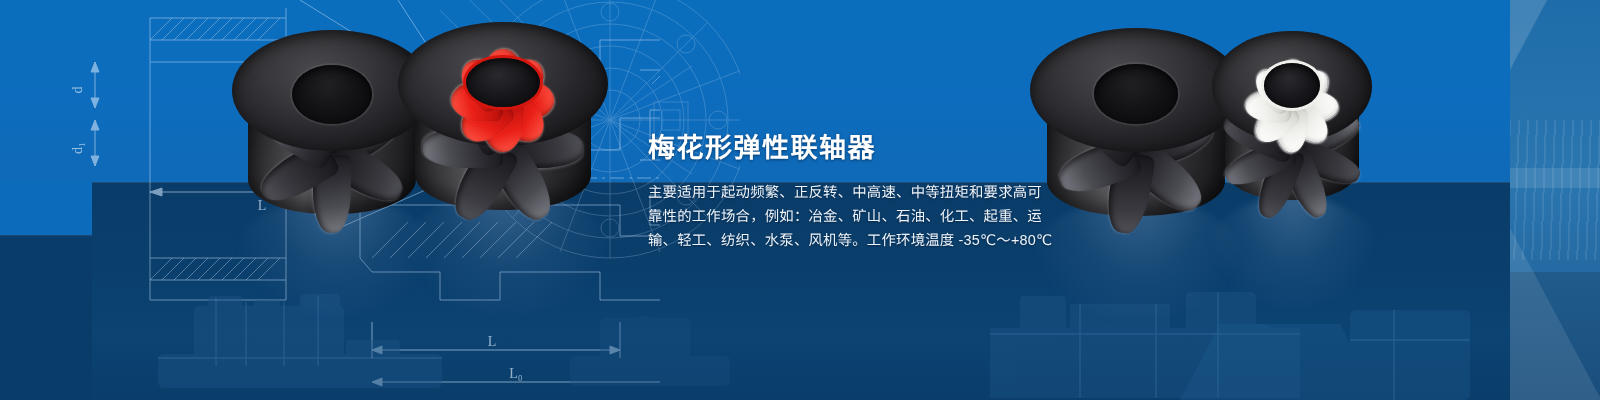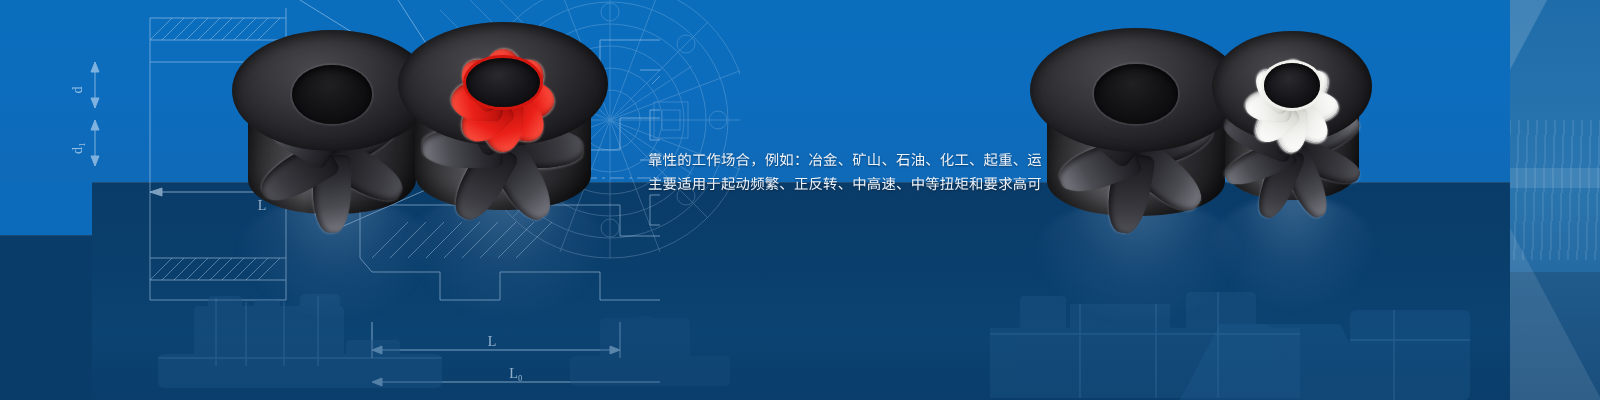--- a/index.html
+++ b/index.html
@@ -468,19 +468,21 @@
         <div class="lobe" style="transform:rotate(180deg)"></div>
         <div class="lobe" style="transform:rotate(225deg)"></div>
         <div class="lobe" style="transform:rotate(270deg)"></div>
         <div class="lobe" style="transform:rotate(315deg)"></div>
         <div class="hubring"></div>
       </div>
     </div>
   </div>
 
   <div class="copy">
+    <div class="title">梅花形弹性联轴器</div>
     <div class="desc">
+      <p>主要适用于起动频繁、正反转、中高速、中等扭矩和要求高可</p>
       <p>靠性的工作场合，例如：冶金、矿山、石油、化工、起重、运</p>
-      <p>主要适用于起动频繁、正反转、中高速、中等扭矩和要求高可</p>
+      <p>输、轻工、纺织、水泵、风机等。工作环境温度 -35℃～+80℃</p>
     </div>
   </div>
 
 </div>
 
 </body></html>

